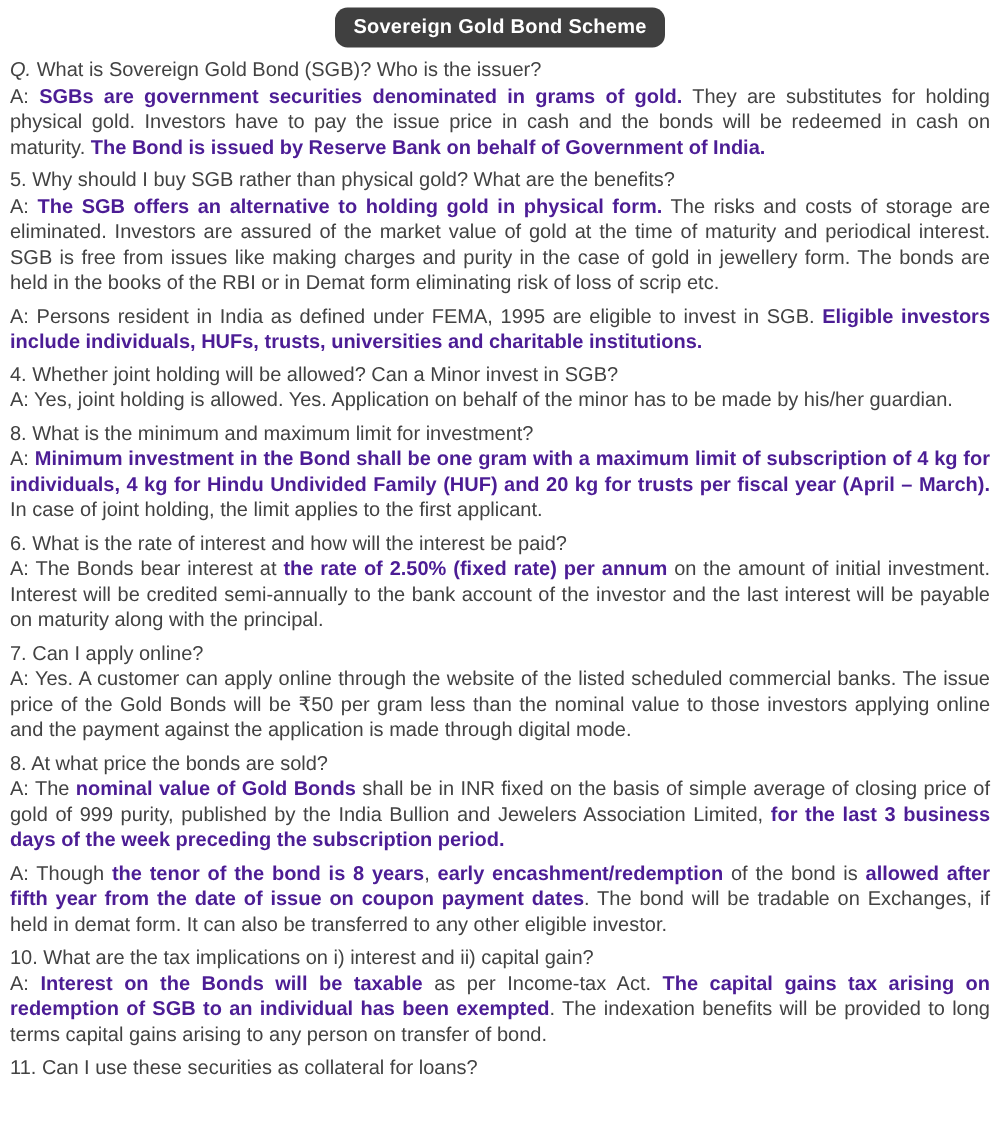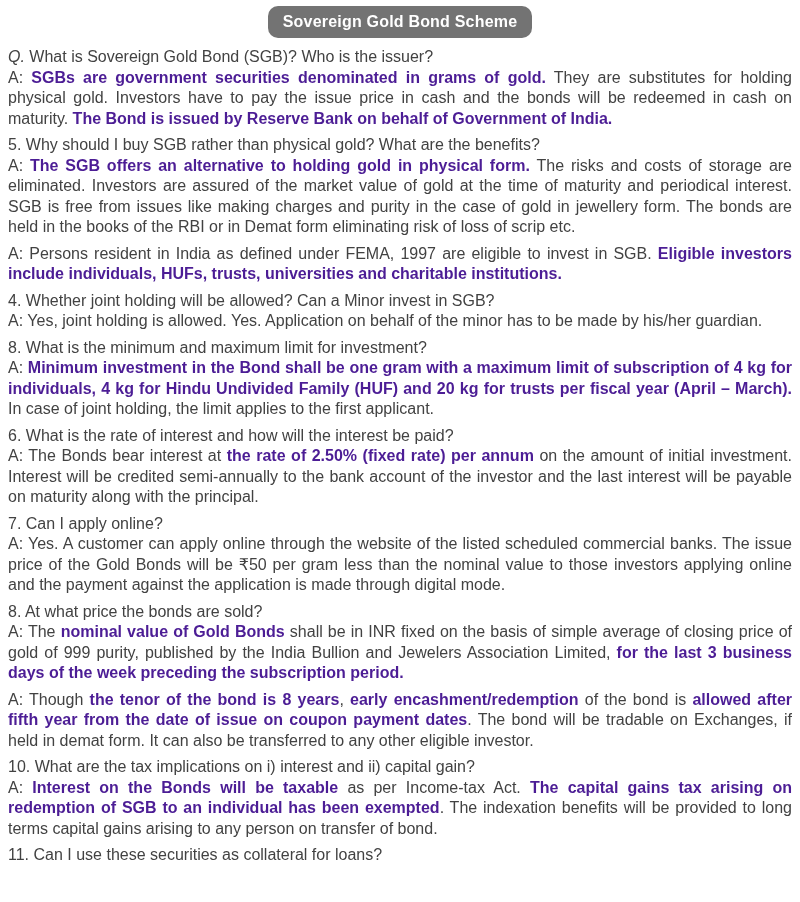--- a/index.html
+++ b/index.html
@@ -16,21 +16,21 @@
     background: #ffffff;
     font-family: "Liberation Sans", "DejaVu Sans", sans-serif;
     color: #424242;
   }
   .header {
     text-align: center;
     margin: 0 0 9px 0;
   }
   .badge {
     display: inline-block;
-    background: #737373;
+    background: #404040;
     color: #ffffff;
     font-weight: 700;
     font-size: 16px;
     line-height: 1;
     padding: 8px 15px 8px 15px;
     border-radius: 10px;
     letter-spacing: 0.2px;
   }
   .qa {
     margin: 0 0 6px 0;
@@ -67,21 +67,21 @@
     <p class="q"><span class="i">Q.</span><span> What is Sovereign Gold Bond (SGB)? Who is the issuer?</span></p>
     <p class="a"><span>A: </span><span class="b">SGBs are government securities denominated in grams of gold.</span><span> They are substitutes for holding physical gold. Investors have to pay the issue price in cash and the bonds will be redeemed in cash on maturity. </span><span class="b">The Bond is issued by Reserve Bank on behalf of Government of India.</span></p>
   </section>
 
   <section class="qa">
     <p class="q"><span>5. Why should I buy SGB rather than physical gold? What are the benefits?</span></p>
     <p class="a"><span>A: </span><span class="b">The SGB offers an alternative to holding gold in physical form.</span><span> The risks and costs of storage are eliminated. Investors are assured of the market value of gold at the time of maturity and periodical interest. SGB is free from issues like making charges and purity in the case of gold in jewellery form. The bonds are held in the books of the RBI or in Demat form eliminating risk of loss of scrip etc.</span></p>
   </section>
 
   <section class="qa">
-    <p class="a"><span>A: Persons resident in India as defined under FEMA, 1997 are eligible to invest in SGB. </span><span class="b">Eligible investors include individuals, HUFs, trusts, universities and charitable institutions.</span></p>
+    <p class="a"><span>A: Persons resident in India as defined under FEMA, 1995 are eligible to invest in SGB. </span><span class="b">Eligible investors include individuals, HUFs, trusts, universities and charitable institutions.</span></p>
   </section>
 
   <section class="qa">
     <p class="q"><span>4. Whether joint holding will be allowed? Can a Minor invest in SGB?</span></p>
     <p class="a"><span>A:  Yes, joint holding is allowed. Yes. Application on behalf of the minor has to be made by his/her guardian.</span></p>
   </section>
 
   <section class="qa">
     <p class="q"><span>8. What is the minimum and maximum limit for investment?</span></p>
     <p class="a"><span>A: </span><span class="b">Minimum investment in the Bond shall be one gram with a maximum limit of subscription of 4 kg for individuals, 4 kg for Hindu Undivided Family (HUF) and 20 kg for trusts per fiscal year (April – March).</span><span> In case of joint holding, the limit applies to the first applicant.</span></p>

